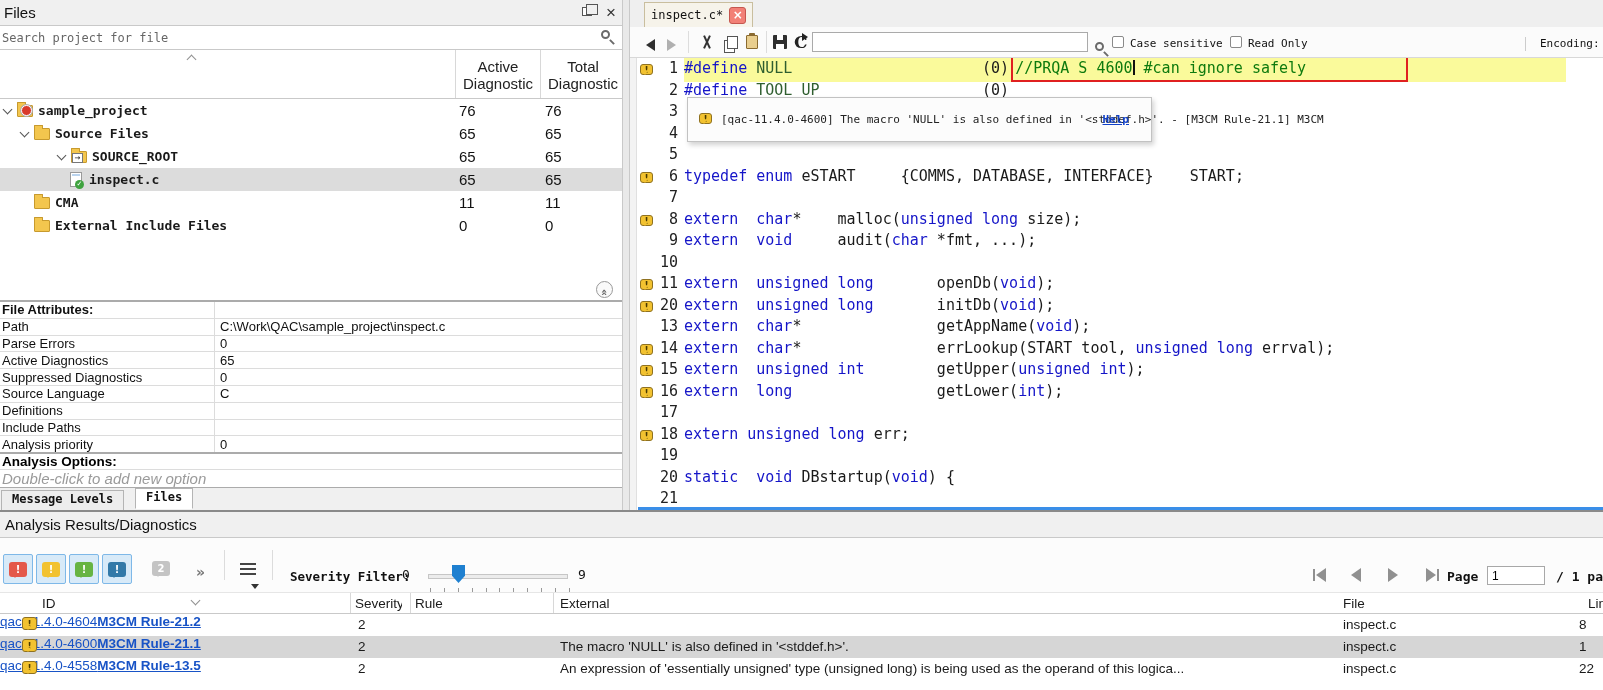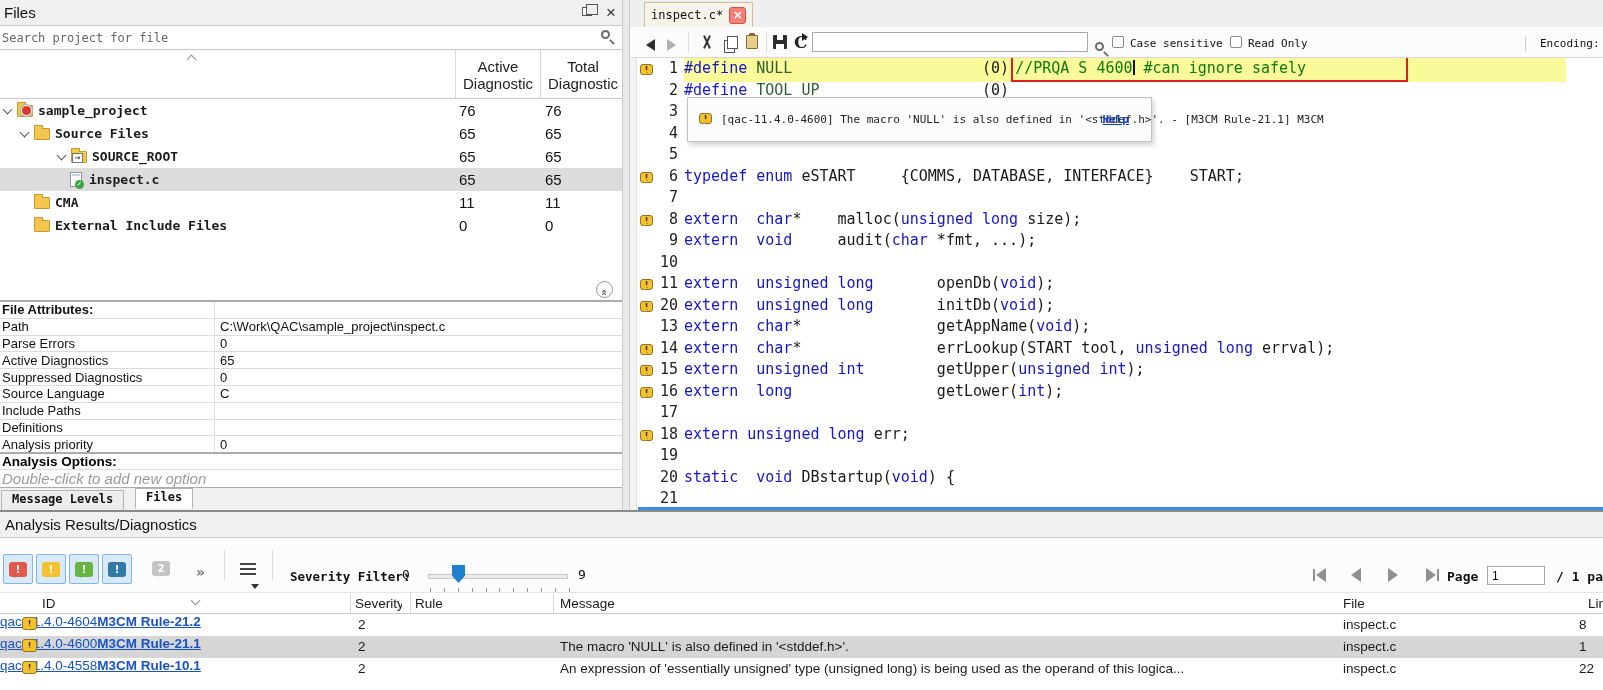--- a/index.html
+++ b/index.html
@@ -259,25 +259,25 @@
         </div>
         <div class="attr-row">
           <span class="lab">Suppressed Diagnostics</span>
           <span class="val">0</span>
         </div>
         <div class="attr-row">
           <span class="lab">Source Language</span>
           <span class="val">C</span>
         </div>
         <div class="attr-row">
+          <span class="lab">Definitions</span>
+          <span class="val"></span>
+        </div>
+        <div class="attr-row">
           <span class="lab">Include Paths</span>
-          <span class="val"></span>
-        </div>
-        <div class="attr-row">
-          <span class="lab">Definitions</span>
           <span class="val"></span>
         </div>
         <div class="attr-row">
           <span class="lab">Analysis priority</span>
           <span class="val">0</span>
         </div>
       </div>
     <div class="fp-options">Analysis Options:</div>
     <div class="fp-placeholder">Double-click to add new option</div>
     <div class="fp-tabs">
@@ -490,28 +490,28 @@
           <span class="bar"></span>
         </span>
       <span class="pg-lab">Page</span>
       <input class="pg-input" type="text" value="1" style="">
       <span class="pg-suffix">/ 1 pages</span>
     </div>
     <div class="rp-header">
         <span class="h" style="left: 42px;">ID</span>
         <span class="h" style="left: 355px; width: 47px; overflow: hidden;">Severity</span>
         <span class="h" style="left: 415px;">Rule</span>
-        <span class="h" style="left: 560px;">Message</span>
+        <span class="h" style="left: 560px;">External</span>
         <span class="h" style="left: 1343px;">File</span>
         <span class="h" style="left: 1588px;">Line</span>
         <span class="sort-dn" style="left: 192px; top: 4px;"></span>
         <span class="vline" style="left: 350px;"></span>
         <span class="vline" style="left: 410px;"></span>
         <span class="vline" style="left: 553px;"></span>
       </div>
     <div class="rp-rows">
         <div class="rrow"><span class="bl-row">!</span><a class="c-id lnk">qac-11.4.0-4604</a><span class="c-sev">2</span><a class="c-rule lnk">M3CM Rule-21.2</a><span class="c-file">inspect.c</span><span class="c-line">8</span></div>
         <div class="rrow sel"><span class="bl-row">!</span><a class="c-id lnk">qac-11.4.0-4600</a><span class="c-sev">2</span><a class="c-rule lnk">M3CM Rule-21.1</a><span class="c-msg">The macro 'NULL' is also defined in '&lt;stddef.h&gt;'.</span><span class="c-file">inspect.c</span><span class="c-line">1</span></div>
-        <div class="rrow"><span class="bl-row">!</span><a class="c-id lnk">qac-11.4.0-4558</a><span class="c-sev">2</span><a class="c-rule lnk">M3CM Rule-10.1</a><span class="c-msg">An expression of 'essentially unsigned' type (unsigned long) is being used as the  operand of this logica...</span><span class="c-file">inspect.c</span><span class="c-line">22</span></div>
+        <div class="rrow"><span class="bl-row">!</span><a class="c-id lnk">qac-11.4.0-4558</a><span class="c-sev">2</span><a class="c-rule lnk">M3CM Rule-13.5</a><span class="c-msg">An expression of 'essentially unsigned' type (unsigned long) is being used as the  operand of this logica...</span><span class="c-file">inspect.c</span><span class="c-line">22</span></div>
       </div>
   </div>
 
 </div>
 
 </body></html>

